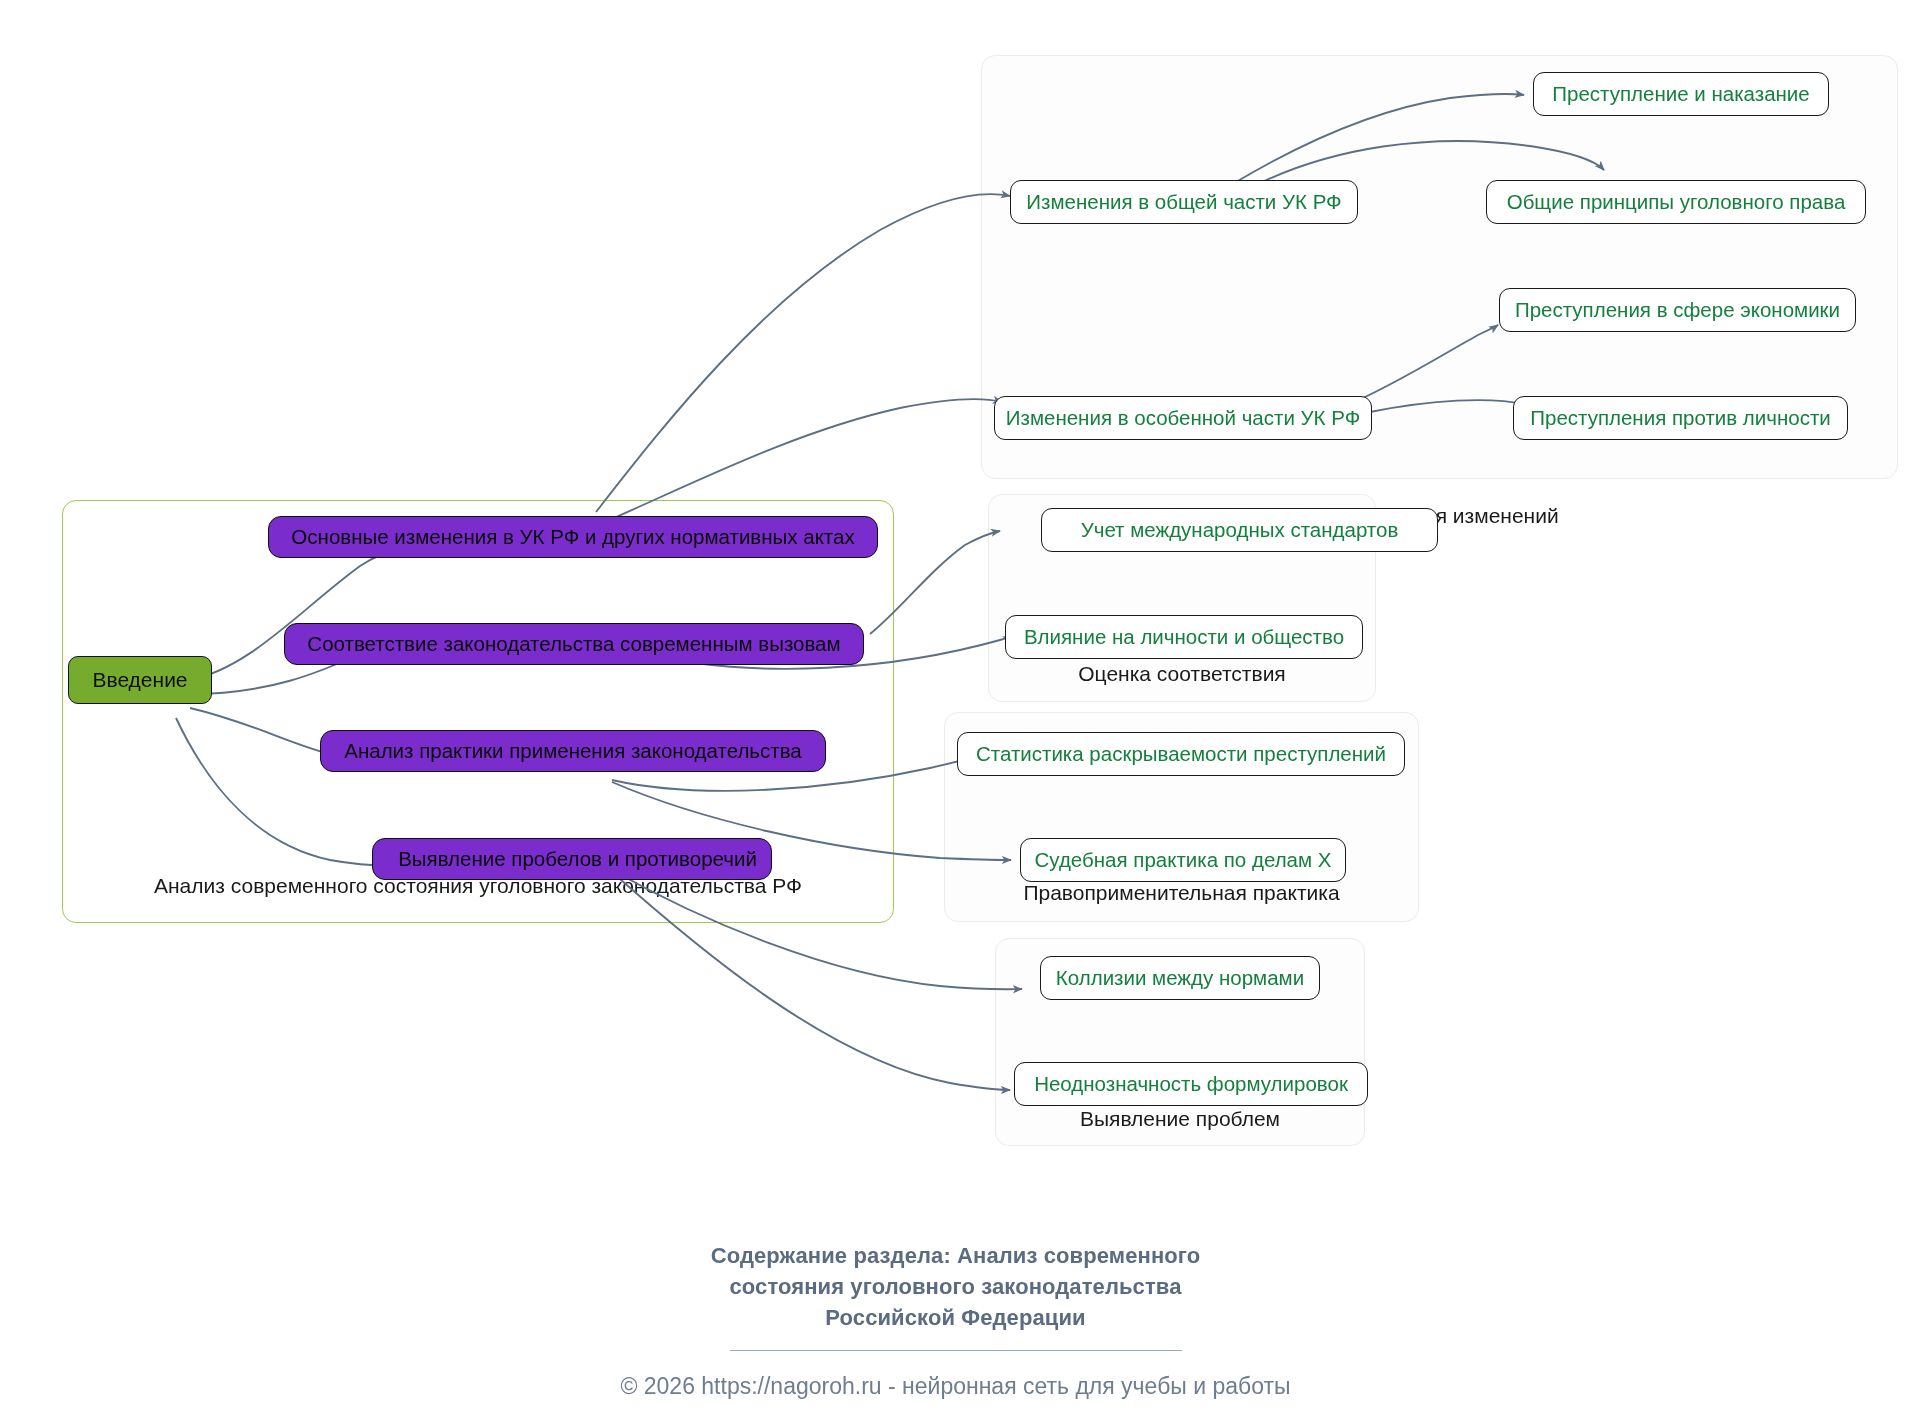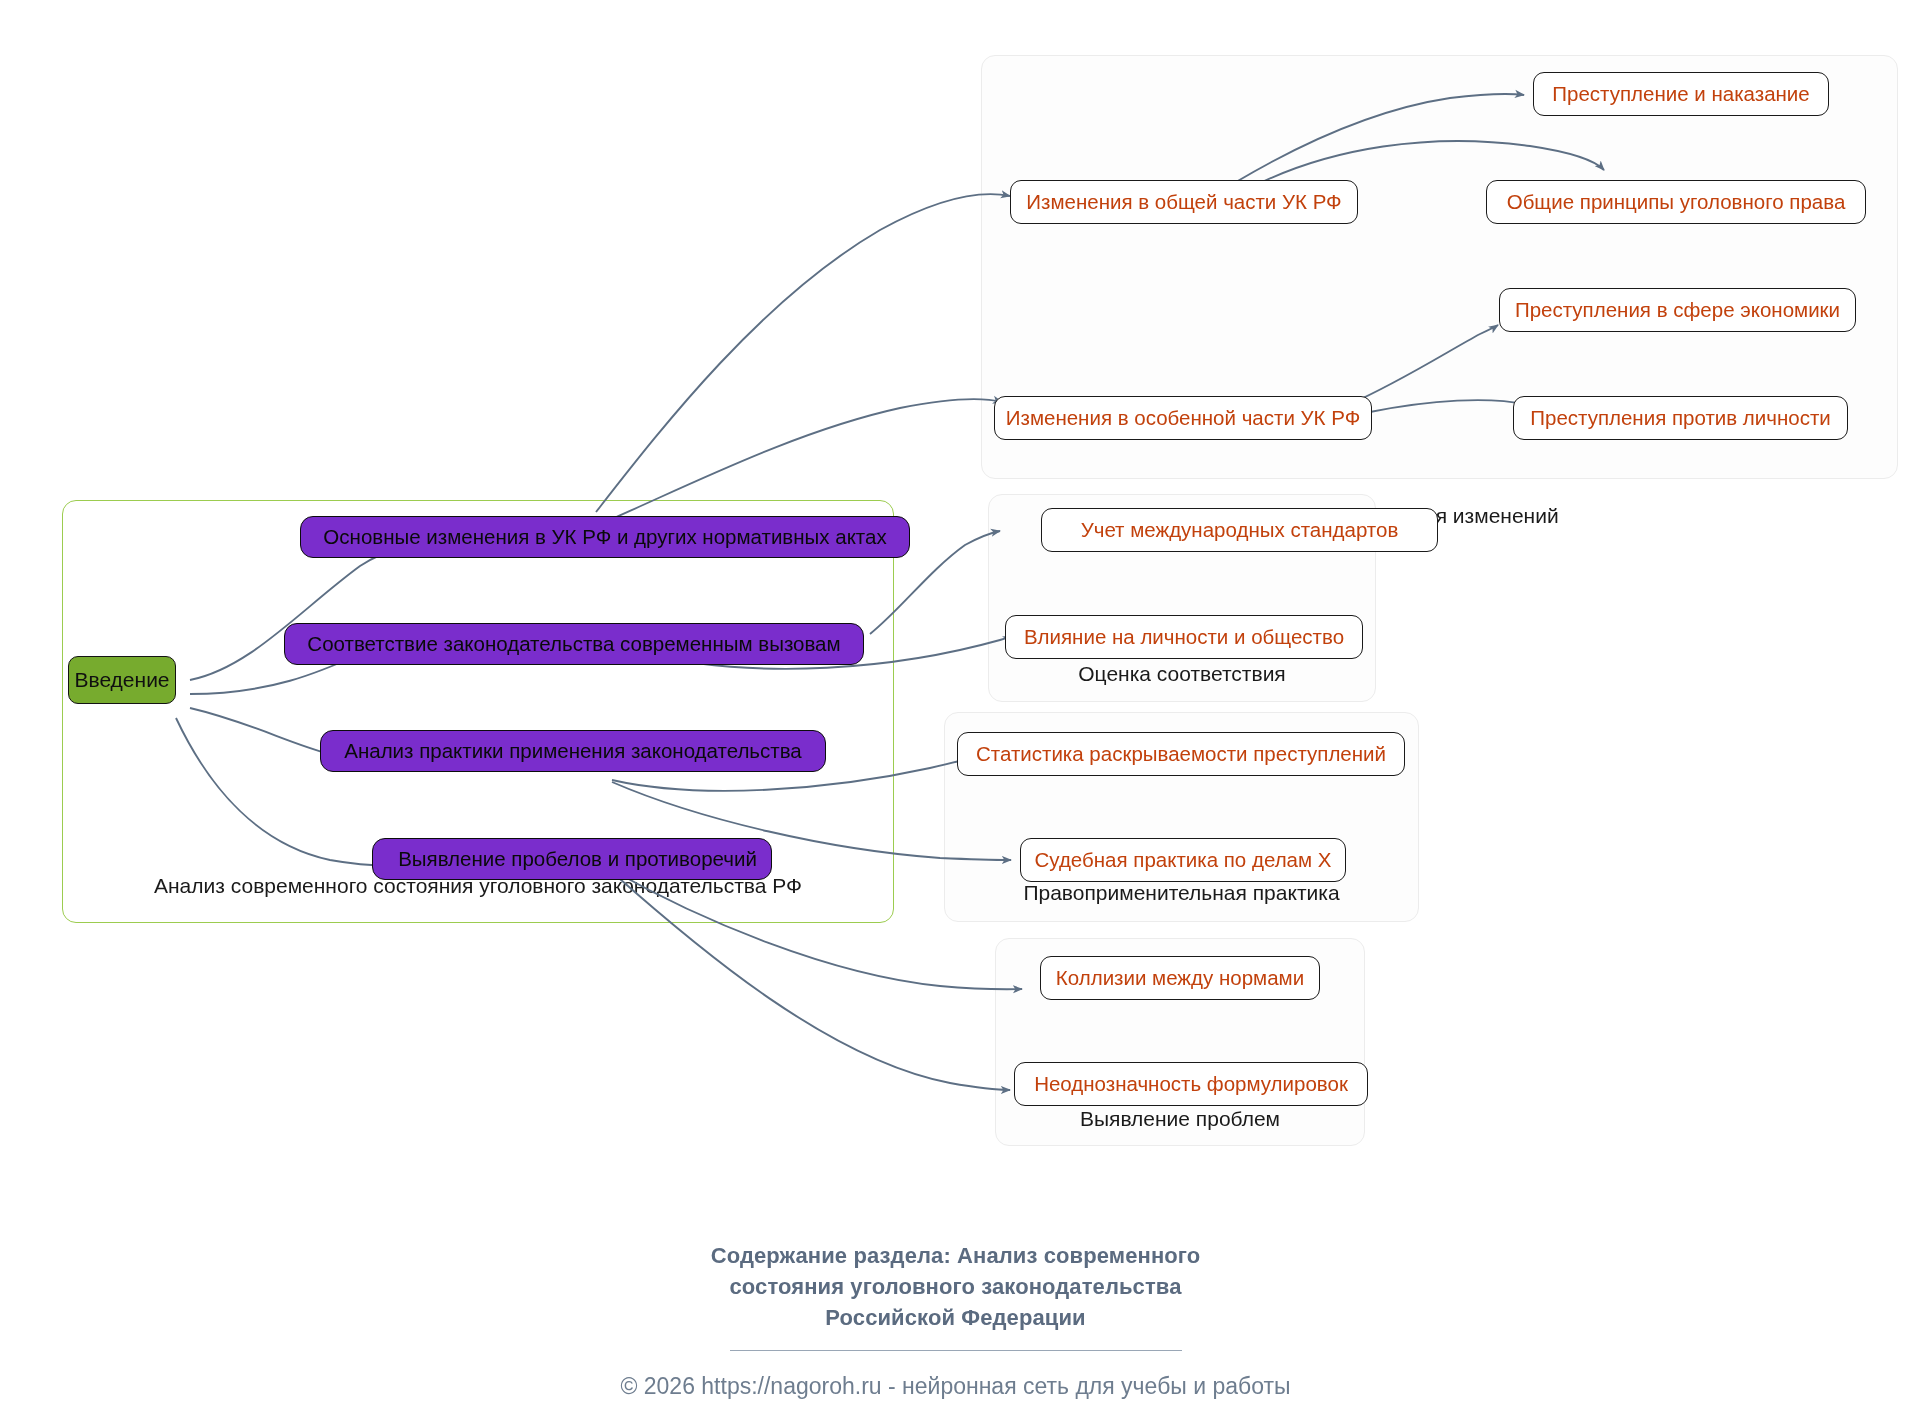--- a/index.html
+++ b/index.html
@@ -53,21 +53,21 @@
     border-radius: 13px;
     color: #0a0a0a;
     font-size: 20.5px;
     height: 42px;
   }
   
   .node.plain {
     background: #ffffff;
     border: 1.6px solid #1a1a1a;
     border-radius: 11px;
-    color: #c2410c;
+    color: #15803d;
     font-size: 20.5px;
     height: 44px;
   }
   
   .cluster {
     position: absolute;
     box-sizing: border-box;
     border-radius: 14px;
     background: #ffffff;
   }
@@ -164,25 +164,25 @@
       <path d="M612,872 C 700,950 830,1060 950,1083 Q 990,1090 1010,1090"></path>
 
       <path d="M1236,182 C 1290,150 1370,110 1450,98 Q 1500,92 1524,95"></path>
       <path d="M1254,186 C 1330,148 1430,132 1530,146 Q 1590,155 1604,170"></path>
 
       <path d="M1350,404 C 1400,382 1450,350 1480,334 Q 1495,327 1498,325"></path>
       <path d="M1370,412 C 1430,400 1490,396 1528,405 Q 1545,409 1550,412"></path>
     </g>
   </svg>
 
-  <div class="node root" style="left:68px; top:656px; width:108px;">
+  <div class="node root" style="left:68px; top:656px; width:144px;">
     <span>Введение</span>
   </div>
 
-  <div class="node purple" style="left:268px; top:516px; width:610px;margin-left:32px;">
+  <div class="node purple" style="left:268px; top:516px; width:610px;">
     <span>Основные изменения в УК РФ и других нормативных актах</span>
   </div>
 
   <div class="node purple" style="left:284px; top:623px; width:580px;">
     <span>Соответствие законодательства современным вызовам</span>
   </div>
 
   <div class="node purple" style="left:320px; top:730px; width:506px;">
     <span>Анализ практики применения законодательства</span>
   </div>

